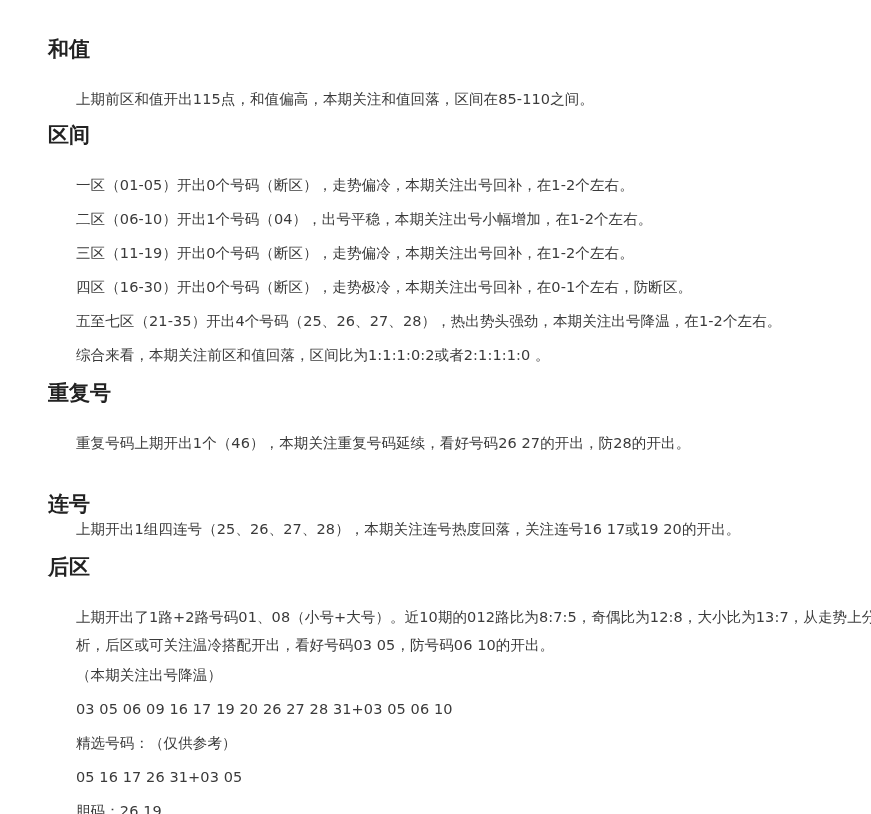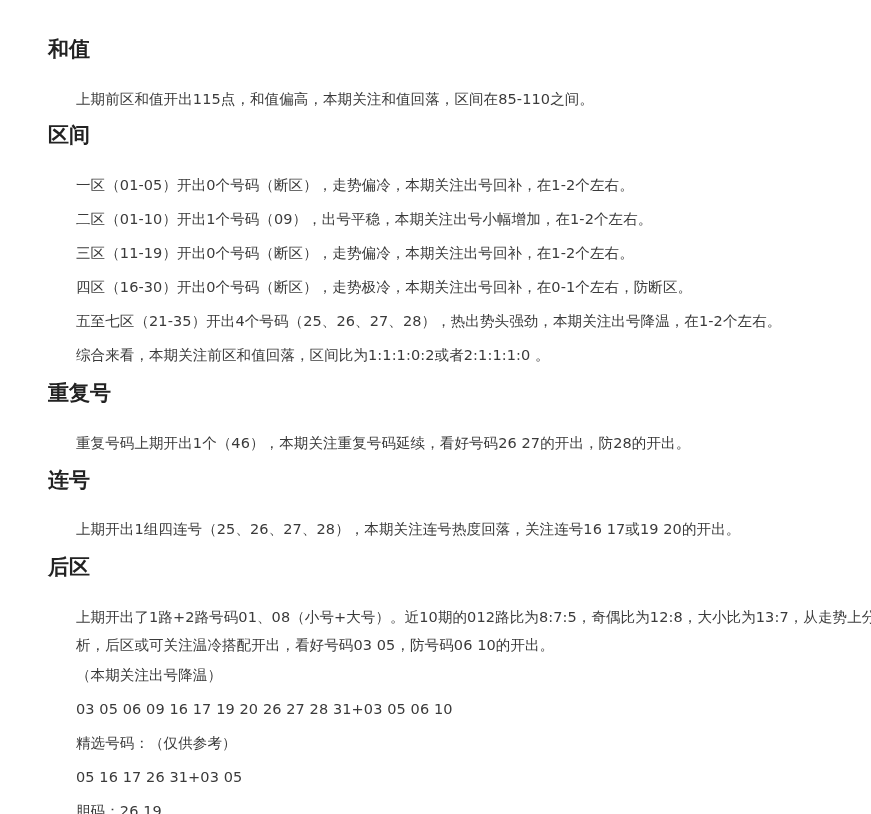--- a/index.html
+++ b/index.html
@@ -21,30 +21,30 @@
 </style>
 </head>
 <body>
 
 <div class="article">
   <h2 class="section-title" style="top:35px">和值</h2>
   <p class="line" style="top:77px">上期前区和值开出115点，和值偏高，本期关注和值回落，区间在85-110之间。</p>
 
   <h2 class="section-title" style="top:121px">区间</h2>
   <p class="line" style="top:163px">一区（01-05）开出0个号码（断区），走势偏冷，本期关注出号回补，在1-2个左右。</p>
-  <p class="line" style="top:197px">二区（01-10）开出1个号码（09），出号平稳，本期关注出号小幅增加，在1-2个左右。</p>
+  <p class="line" style="top:197px">二区（06-10）开出1个号码（04），出号平稳，本期关注出号小幅增加，在1-2个左右。</p>
   <p class="line" style="top:231px">三区（11-19）开出0个号码（断区），走势偏冷，本期关注出号回补，在1-2个左右。</p>
   <p class="line" style="top:265px">四区（16-30）开出0个号码（断区），走势极冷，本期关注出号回补，在0-1个左右，防断区。</p>
   <p class="line" style="top:299px">五至七区（21-35）开出4个号码（25、26、27、28），热出势头强劲，本期关注出号降温，在1-2个左右。</p>
   <p class="line" style="top:333px">综合来看，本期关注前区和值回落，区间比为1:1:1:0:2或者2:1:1:1:0 。</p>
 
   <h2 class="section-title" style="top:379px">重复号</h2>
   <p class="line" style="top:421px">重复号码上期开出1个（46），本期关注重复号码延续，看好号码26 27的开出，防28的开出。</p>
 
-  <h2 class="section-title" style="top:466px">连号</h2>
+  <h2 class="section-title" style="top:490px">连号</h2>
   <p class="line" style="top:507px">上期开出1组四连号（25、26、27、28），本期关注连号热度回落，关注连号16 17或19 20的开出。</p>
 
   <h2 class="section-title" style="top:553px">后区</h2>
   <p class="line wrap" style="top:591px">上期开出了1路+2路号码01、08（小号+大号）。近10期的012路比为8:7:5，奇偶比为12:8，大小比为13:7，从走势上分析，后区或可关注温冷搭配开出，看好号码03 05，防号码06 10的开出。</p>
   <p class="line" style="top:653px">（本期关注出号降温）</p>
   <p class="line" style="top:687px">03 05 06 09 16 17 19 20 26 27 28 31+03 05 06 10</p>
   <p class="line" style="top:721px">精选号码：（仅供参考）</p>
   <p class="line" style="top:755px">05 16 17 26 31+03 05</p>
   <p class="line" style="top:789px">胆码：26 19</p>
 </div>

